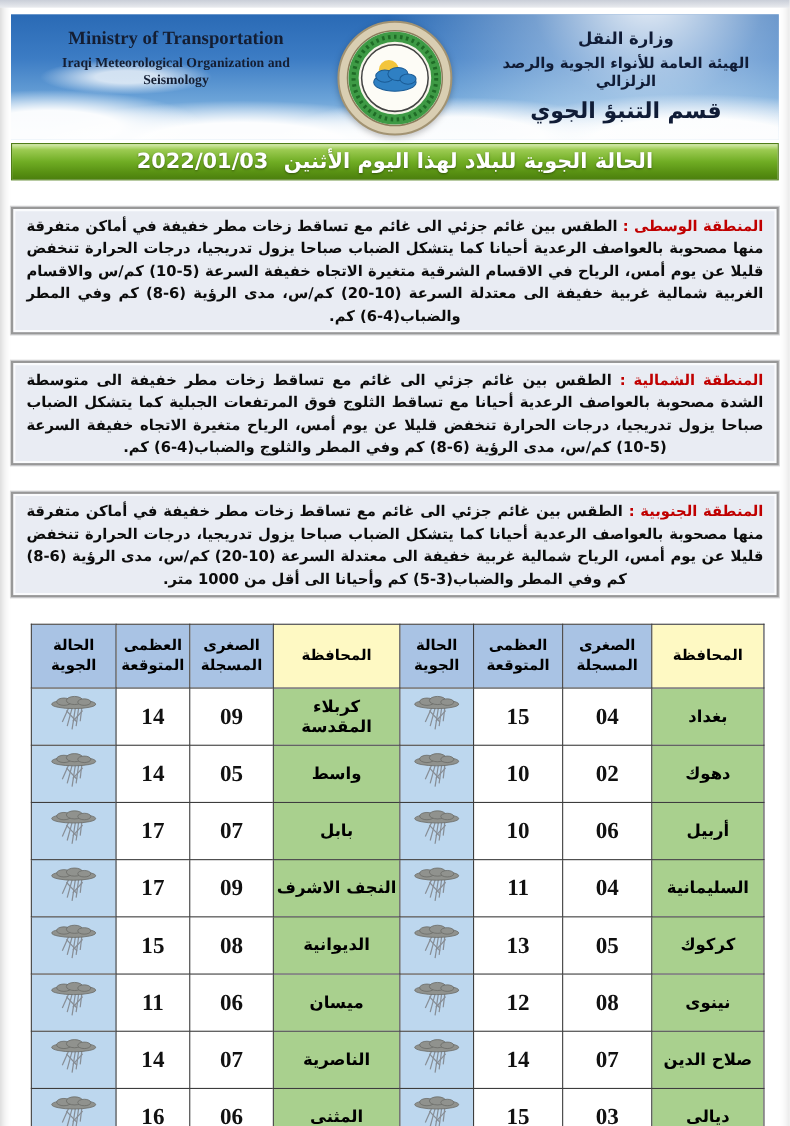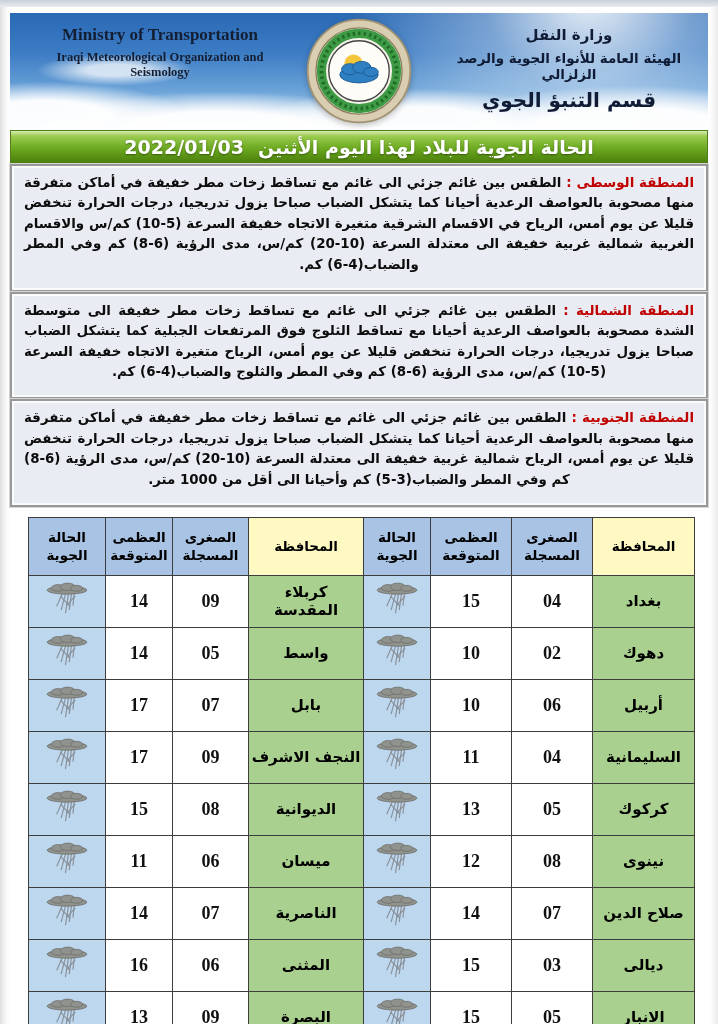--- a/index.html
+++ b/index.html
@@ -64,25 +64,25 @@
     border: 1px solid #4f7d18;
     background: linear-gradient(180deg, #d7ecb0 0%, #9ccb52 16%, #70ad24 50%, #578f12 82%, #4c800e 100%);
     display: flex; align-items: center; justify-content: center; gap: 14px;
     direction: rtl;
     color: #ffffff; font-weight: 700; font-size: 19px;
     text-shadow: 0 1px 2px rgba(0,0,0,.4);
   }
 
   
   .region-box {
-    margin: 0 10px;
+    margin: 24px 10px;
     background: #e9ecf3;
     border: 2px solid #989898;
     box-shadow: inset 0 0 0 2px #fafbfd, 0 0 0 1px #d5d5d5;
-    padding: 7px 12px 15px;
+    padding: 7px 12px 3px;
     direction: rtl;
     text-align: justify;
     text-align-last: center;
     font-size: 13.4px; font-weight: 700; line-height: 1.52; color: #0c0c0c;
   }
   .region-name { color: #c00000; }
 
   
   .weather-table {
     margin: 10px 24px 0 28px;
@@ -102,21 +102,21 @@
     height: 58px;
     font-size: 13.5px; font-weight: 700; color: #000;
     line-height: 1.35;
   }
   .weather-table th.province { background: #fef9c3; }
   .weather-table td { height: 52px; }
   td.province { background: #a9d08e; font-size: 15px; font-weight: 700; color: #000; }
   td.num {
     background: #ffffff;
     font-family: "Liberation Serif", serif;
-    font-size: 18px; font-weight: 700; color: #111; margin-top: 22px;
+    font-size: 21px; font-weight: 700; color: #111; margin-top: 22px;
   }
   td.cond { background: #bdd7ee; }
 </style>
 </head>
 <body>
 
 <div class="page">
   <div class="page-top-edge"></div>
 
   <div class="sky-header">

